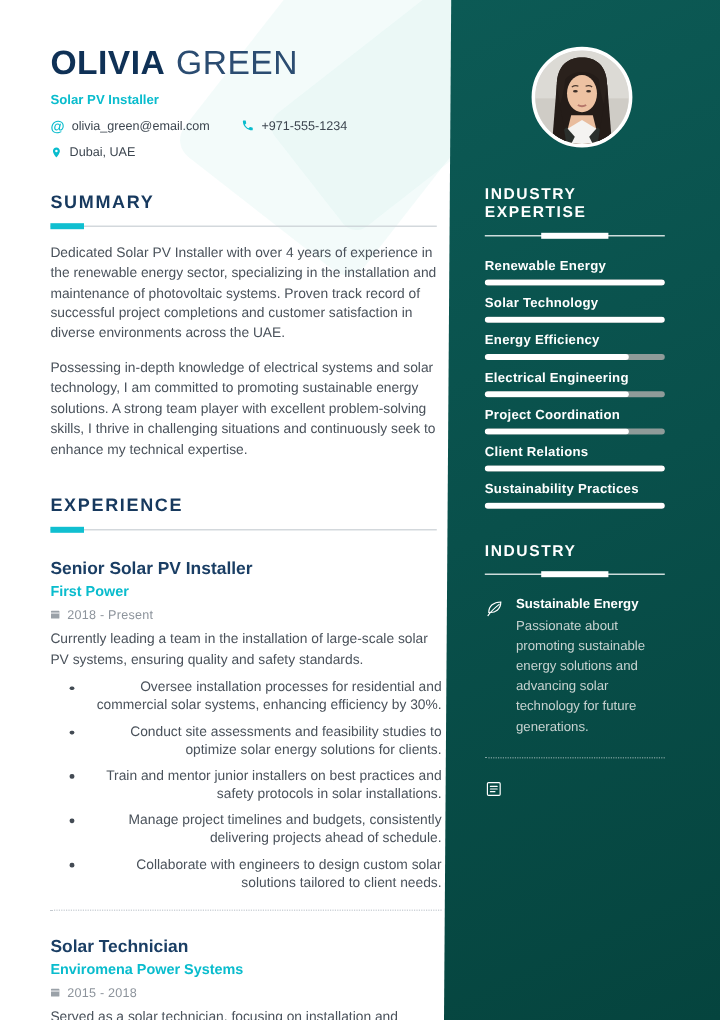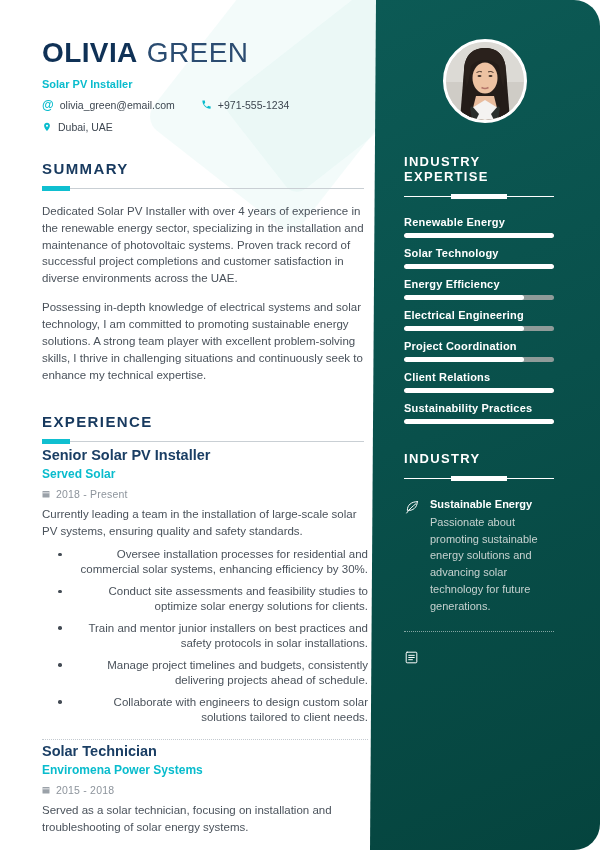--- a/index.html
+++ b/index.html
@@ -2,21 +2,21 @@
 <html><head>
 <meta charset="utf-8">
 <style>
   html,body{margin:0;padding:0;}
   body{
     width:600px;height:850px;
     font-family:"Liberation Sans", sans-serif;
     background:#ffffff;position:relative;overflow:hidden;
     -webkit-font-smoothing:antialiased;
   }
-  .page{position:relative;width:600px;height:850px;overflow:hidden;border-radius:26px;}
+  .page{position:relative;width:600px;height:850px;overflow:hidden;}
 
   
   .deco{position:absolute;background:rgba(140,214,209,0.10);}
   .deco-1{width:190px;height:300px;left:215px;top:-90px;transform:rotate(38deg);border-radius:18px;}
   .deco-2{width:120px;height:260px;left:300px;top:-60px;transform:rotate(52deg);border-radius:14px;background:rgba(140,214,209,0.08);}
 
   
   .main{position:absolute;left:42px;top:0;width:326px;}
   .name{margin:0;padding-top:38px;font-size:28px;line-height:1.1;letter-spacing:.4px;
         color:#2b4c71;font-weight:500;}
@@ -30,21 +30,21 @@
   .flex-break{flex-basis:100%;height:0;}
 
   .sec{margin-top:27px;}
   .sec-h{font-size:15px;font-weight:800;color:#17395e;letter-spacing:1.4px;}
   .rule{position:relative;height:5px;margin-top:9px;}
   .rule::after{content:'';position:absolute;left:0;right:4px;top:2px;border-top:1px solid #c9cfd4;}
   .rule::before{content:'';position:absolute;left:0;top:0;width:28px;height:5px;background:#10bfd0;z-index:1;}
 
   .body-p{font-size:11.5px;line-height:1.47;color:#4a525b;margin:12px 0 0;}
 
-  .job{margin-top:3px;}
+  .job{margin-top:22px;}
   .job-t{font-size:14.5px;font-weight:800;color:#1a3e64;}
   .job-c{font-size:12px;font-weight:700;color:#09bccd;margin-top:4px;}
   .job-d{display:flex;align-items:center;gap:6px;margin-top:7px;font-size:10.5px;color:#8d949c;letter-spacing:.2px;}
   .job-desc{margin-top:6px;font-size:11.5px;line-height:1.5;color:#4a525b;}
   ul.bullets{list-style:none;margin:7px 0 0;padding:0 0 0 15px;}
   ul.bullets li{position:relative;padding-left:12px;margin-bottom:7px;
                 font-size:11.5px;line-height:1.3;color:#4a525b;text-align:right;}
   ul.bullets li::before{content:'';position:absolute;left:1px;top:5.5px;width:3.5px;height:3.5px;
                         border-radius:50%;background:#434b54;}
   .dotsep{border-top:1.5px dotted #c3c9cf;margin:14px 0 0;}
@@ -121,21 +121,21 @@
       <p class="body-p">Dedicated Solar PV Installer with over 4 years of experience in the renewable energy sector, specializing in the installation and maintenance of photovoltaic systems. Proven track record of successful project completions and customer satisfaction in diverse environments across the UAE.</p>
       <p class="body-p">Possessing in-depth knowledge of electrical systems and solar technology, I am committed to promoting sustainable energy solutions. A strong team player with excellent problem-solving skills, I thrive in challenging situations and continuously seek to enhance my technical expertise.</p>
     </div>
 
     <div class="sec" style="margin-top:29px;">
       <div class="sec-h">EXPERIENCE</div>
       <div class="rule"></div>
 
       <div class="job">
         <div class="job-t">Senior Solar PV Installer</div>
-        <div class="job-c">Served Solar</div>
+        <div class="job-c">First Power</div>
         <div class="job-d">
           <span>
             <svg width="8" height="8" viewBox="0 0 16 16" fill="#9aa1a8">
                 <rect x="1" y="2" width="14" height="13" rx="1"></rect>
                 <rect x="1" y="5" width="14" height="1.5" fill="#ffffff"></rect>
               </svg>
           </span>
           <span>2018 - Present</span>
         </div>
         <div class="job-desc">Currently leading a team in the installation of large-scale solar PV systems, ensuring quality and safety standards.</div>

